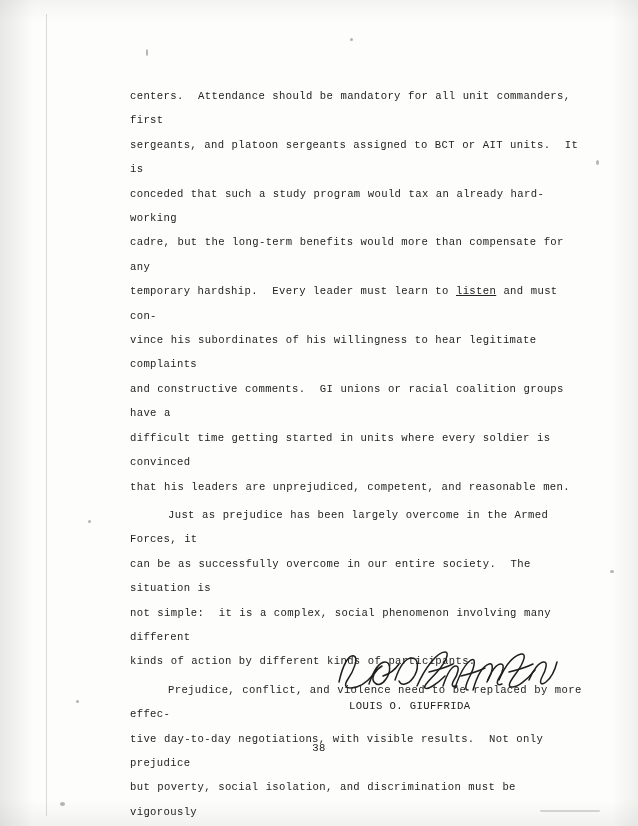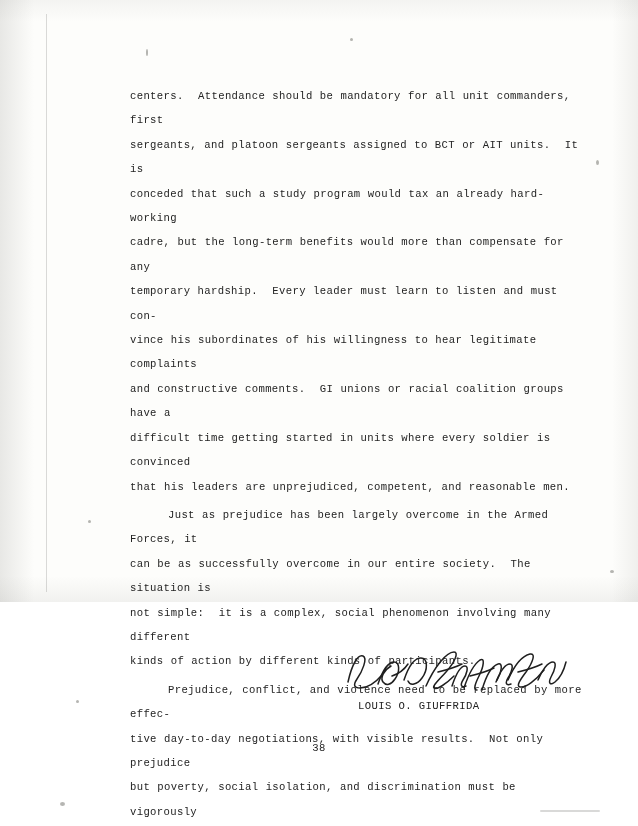--- a/index.html
+++ b/index.html
@@ -12,21 +12,21 @@
     height: 826px;
     font-family: "Liberation Mono", monospace;
     color: #1a1a1a;
     position: relative;
     overflow: hidden;
   }
   #page {
     position: absolute;
     left: 0; top: 0;
     width: 638px;
-    height: 602px;
+    height: 826px;
     background: #fdfdfb;
   }
   
   #page::before {
     content: "";
     position: absolute;
     left: 0; top: 0; right: 0; bottom: 0;
     background:
       linear-gradient(to right, rgba(120,120,115,0.16) 0px, rgba(255,255,255,0) 34px),
       linear-gradient(to left, rgba(120,120,115,0.10) 0px, rgba(255,255,255,0) 26px),
@@ -68,24 +68,25 @@
     word-spacing: 0.5px;
     color: #232323;
   }
   p.para + p.para {
     margin-top: 4px;
   }
   p.indent {
     text-indent: 38px;
   }
   .u {
+    text-decoration: underline;
   }
   #signature-block {
     position: absolute;
-    left: 130px;
+    left: 121px;
     top: 646px;
     width: 460px;
     z-index: 4;
   }
   #signature {
     position: relative;
     height: 52px;
     margin-left: 212px;
     width: 230px;
   }

